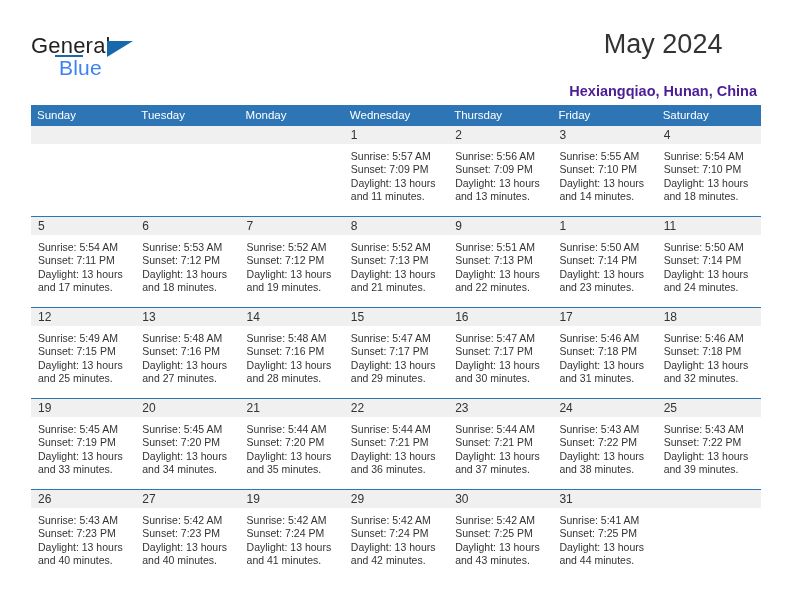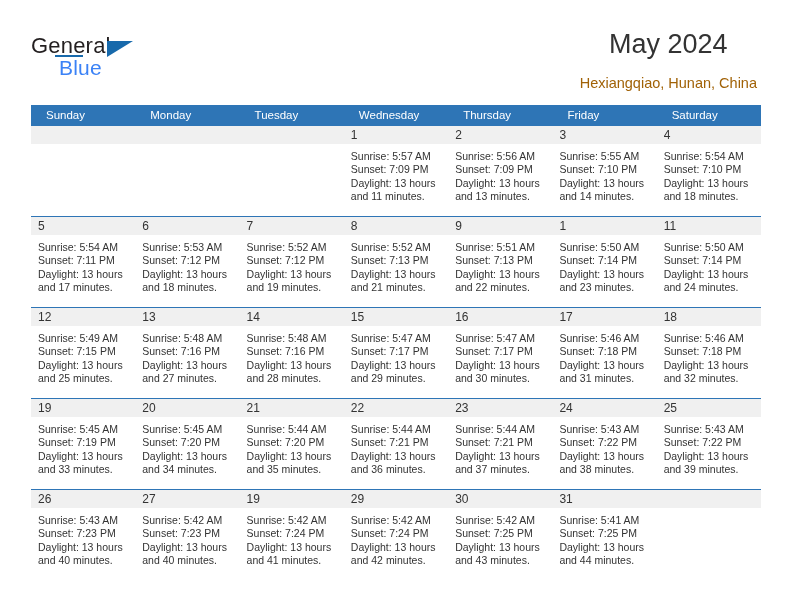--- a/index.html
+++ b/index.html
@@ -81,45 +81,45 @@
   }
   .cal-title {
     font-size: 27px;
     color: #333333;
     line-height: 32px;
     font-weight: 400;
     white-space: nowrap;
   }
   .cal-subtitle {
     font-size: 14.5px;
-    color: #a16207;
+    color: #4c1d95;
     line-height: 20px;
-    margin-top: 13px;
-    font-weight: 400;
+    margin-top: 21px;
+    font-weight: 700;
     white-space: nowrap;
   }
 
   
   .calendar {
     position: absolute;
     left: 31px;
     top: 105px;
     width: 730px;
   }
   .cal-head {
     display: flex;
     background: #2e75b6;
     height: 21px;
   }
   .cal-head .hcell {
     flex: 1 1 0;
     color: #ffffff;
     font-size: 11.5px;
     line-height: 21px;
-    padding-left: 15px;
+    padding-left: 6px;
     box-sizing: border-box;
     white-space: nowrap;
   }
 
   .week {
     border-top: 1px solid #2e75b6;
   }
   .week:first-of-type {
     border-top: none;
   }
@@ -173,22 +173,22 @@
     <div class="title-block">
       <div class="cal-title">May 2024</div>
       <div class="cal-subtitle">Hexiangqiao, Hunan, China</div>
     </div>
 
   </div>
 
   <div class="calendar">
     <div class="cal-head" id="weekday-row">
         <div class="hcell">Sunday</div>
+        <div class="hcell">Tuesday</div>
         <div class="hcell">Monday</div>
-        <div class="hcell">Tuesday</div>
         <div class="hcell">Wednesday</div>
         <div class="hcell">Thursday</div>
         <div class="hcell">Friday</div>
         <div class="hcell">Saturday</div>
       </div>
     <div id="weeks-container">
         <div class="week">
           <div class="week-numbers">
             <div class="ncell"></div>
             <div class="ncell"></div>

